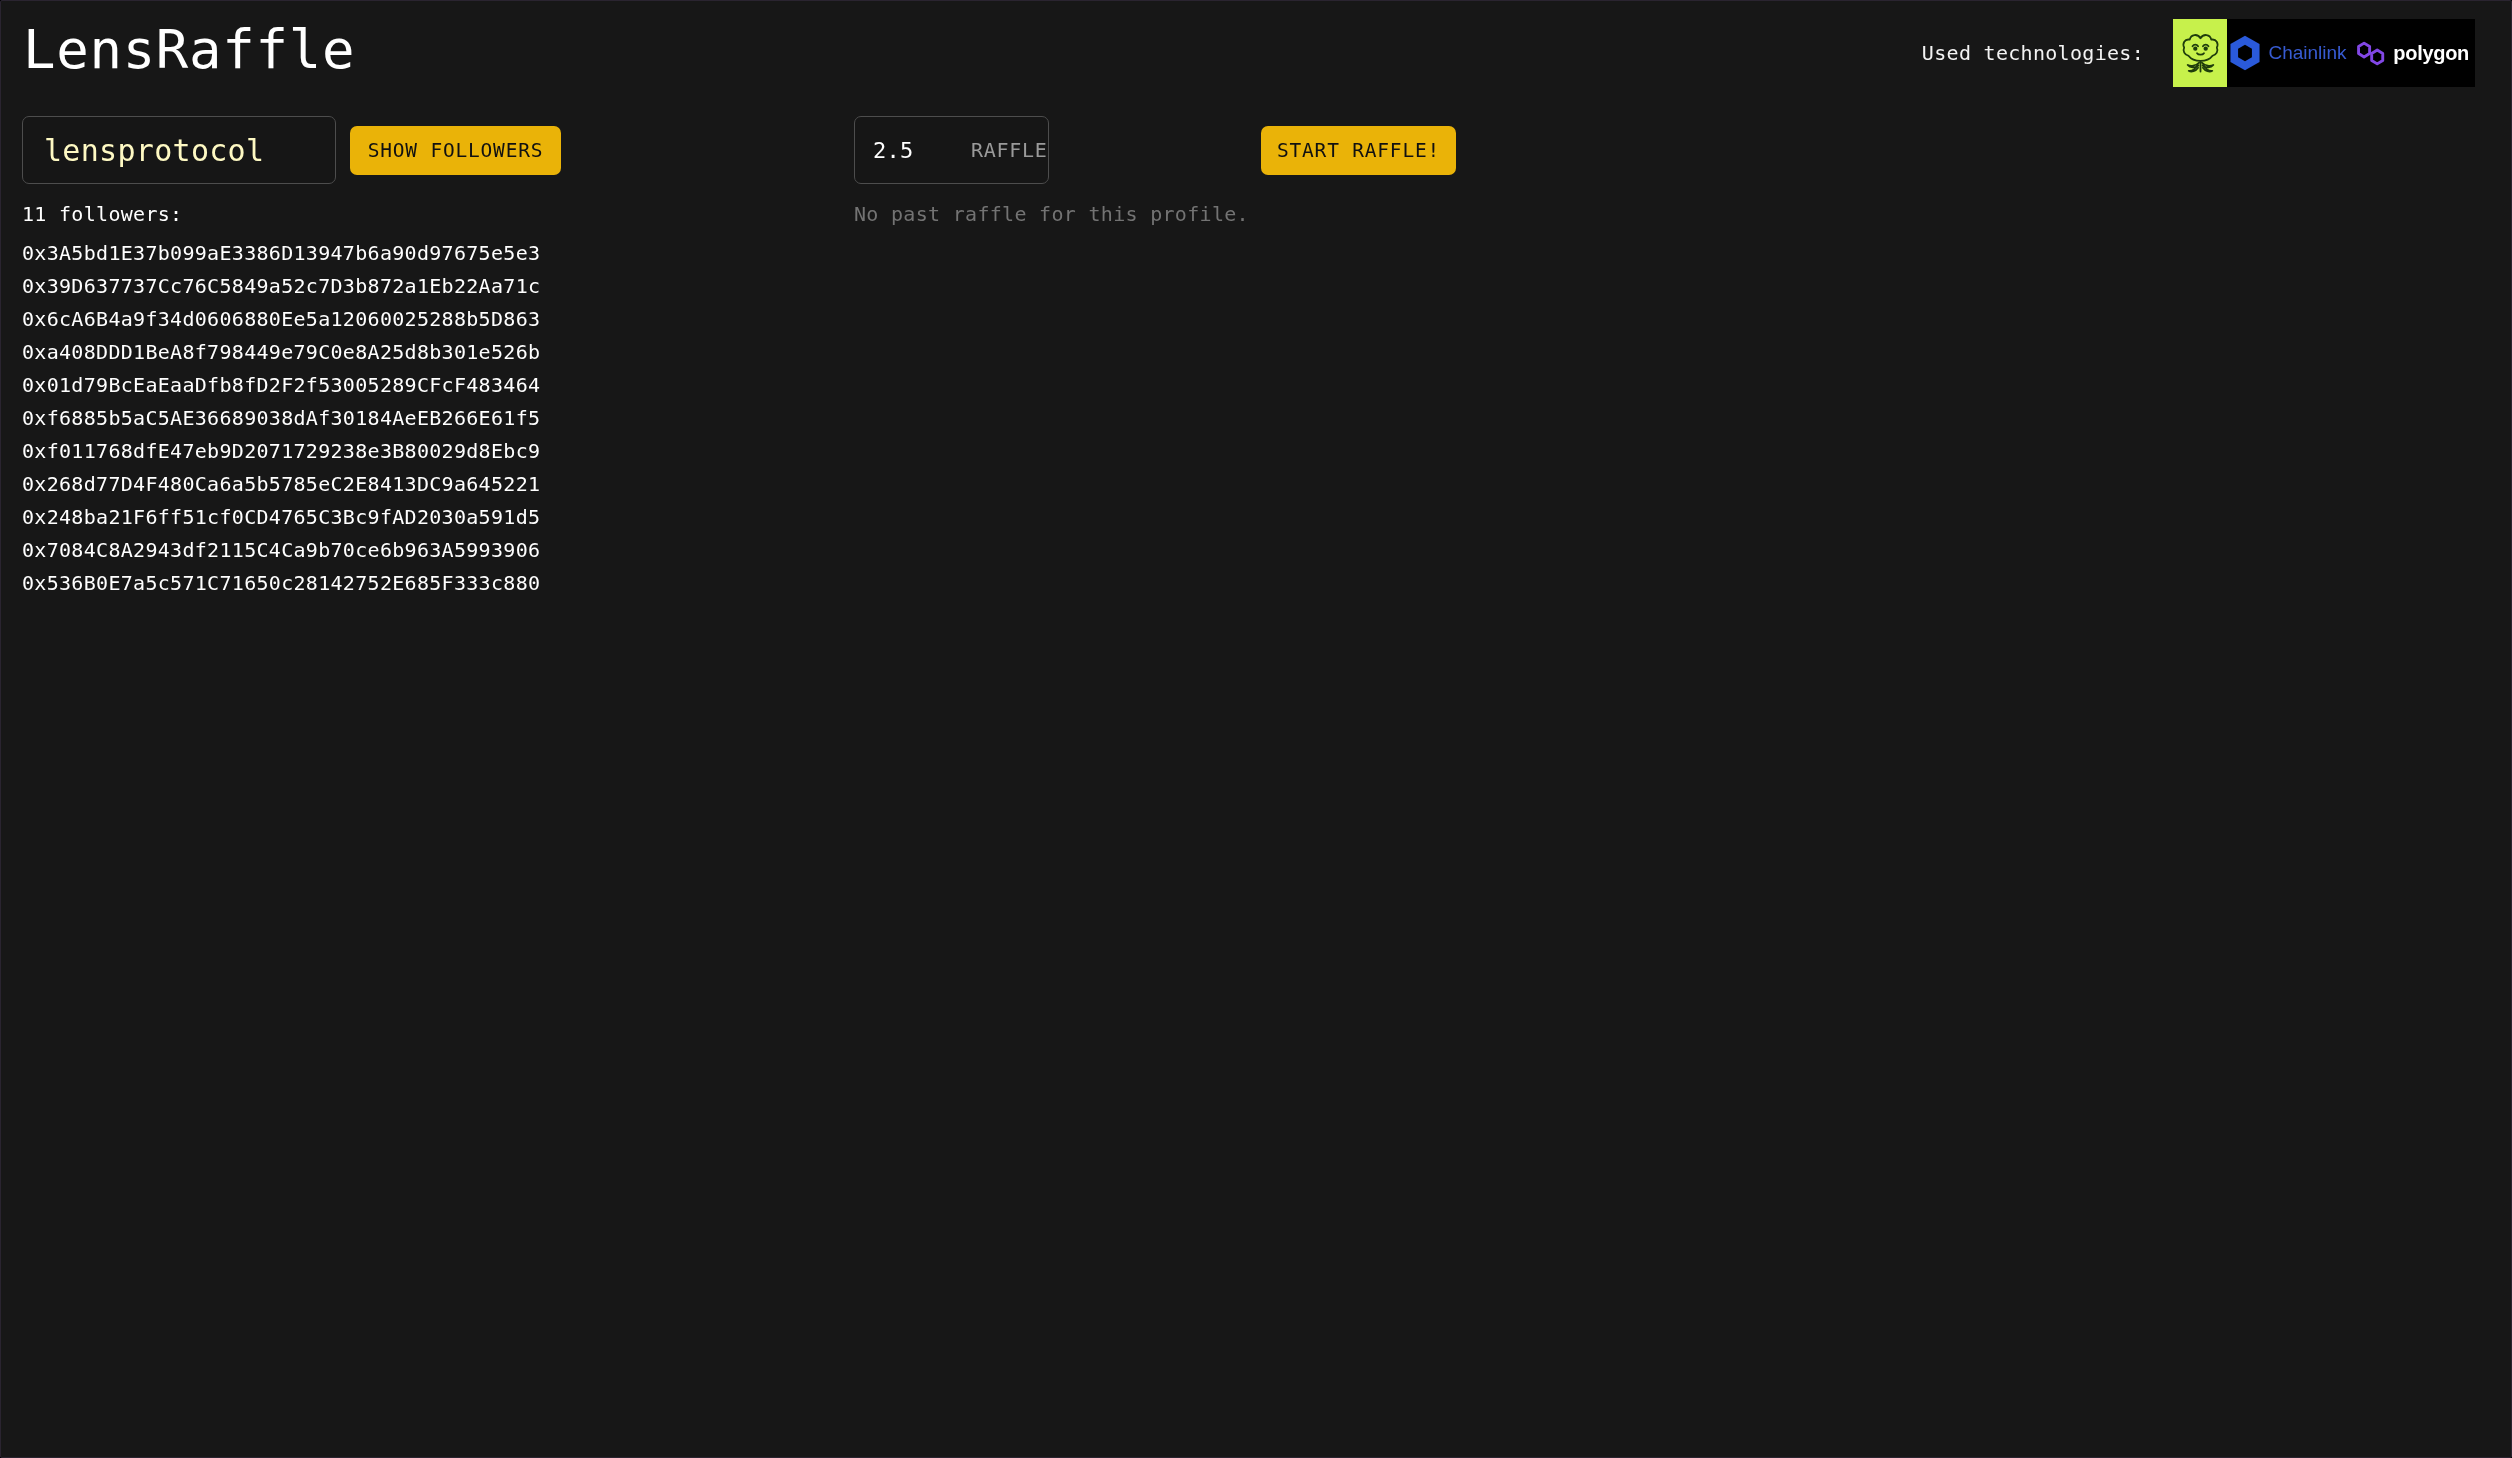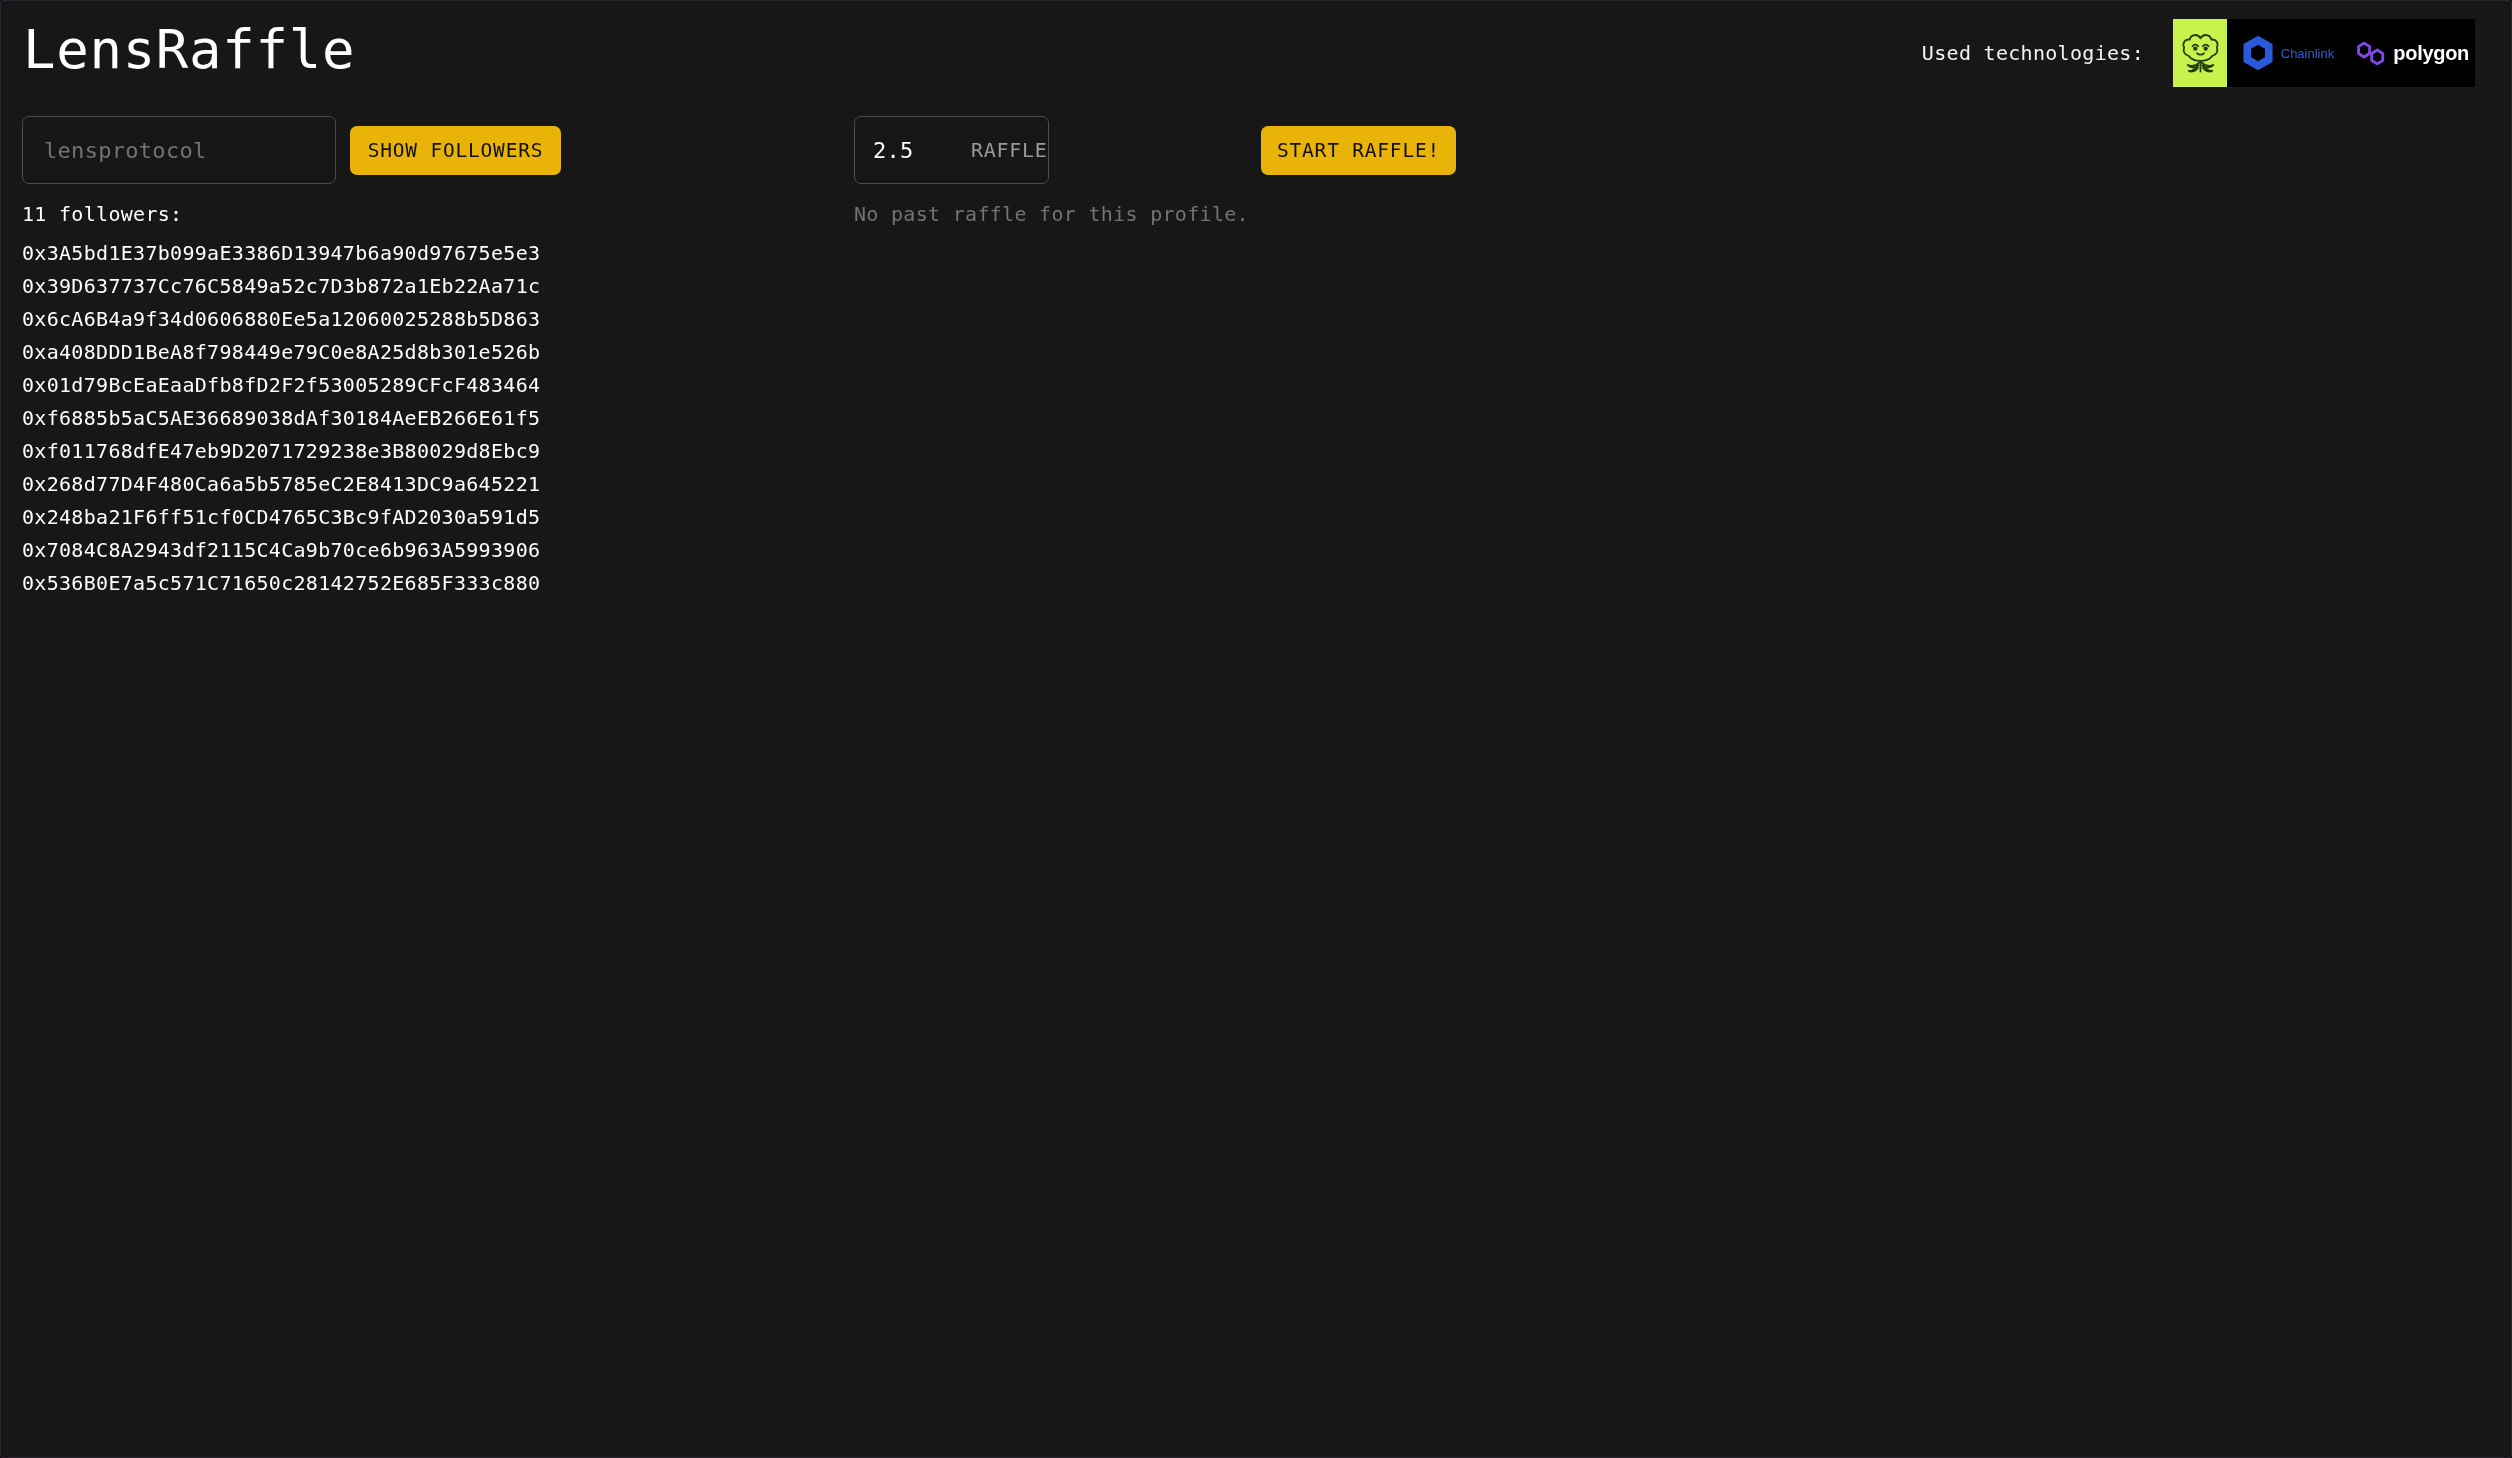--- a/index.html
+++ b/index.html
@@ -89,21 +89,21 @@
 
   .logo-polygon {
     width: 126px;
     background: #000000;
     gap: 6.3px;
   }
 
   .chainlink-word {
     color: #375bd2;
     font-family: "Liberation Sans", sans-serif;
-    font-size: 13px;
+    font-size: 19px;
     font-weight: 400;
     letter-spacing: 0px;
   }
 
   .polygon-word {
     color: #ffffff;
     font-family: "Liberation Sans", sans-serif;
     font-size: 20px;
     font-weight: 700;
     letter-spacing: -0.3px;
@@ -125,22 +125,22 @@
     width: 314px;
     height: 68px;
     padding: 0 21px;
   }
 
   #profile-input {
     width: 100%;
     background: transparent;
     border: none;
     outline: none;
-    color: #737373;
-    font-size: 22px;
+    color: #fef9c3;
+    font-size: 30px;
     font-family: "DejaVu Sans Mono", "Liberation Mono", monospace;
     letter-spacing: 0.3px;
   }
 
   #amount-field {
     left: 853px;
     top: 115px;
     width: 195px;
     height: 68px;
     padding: 0 18px;

